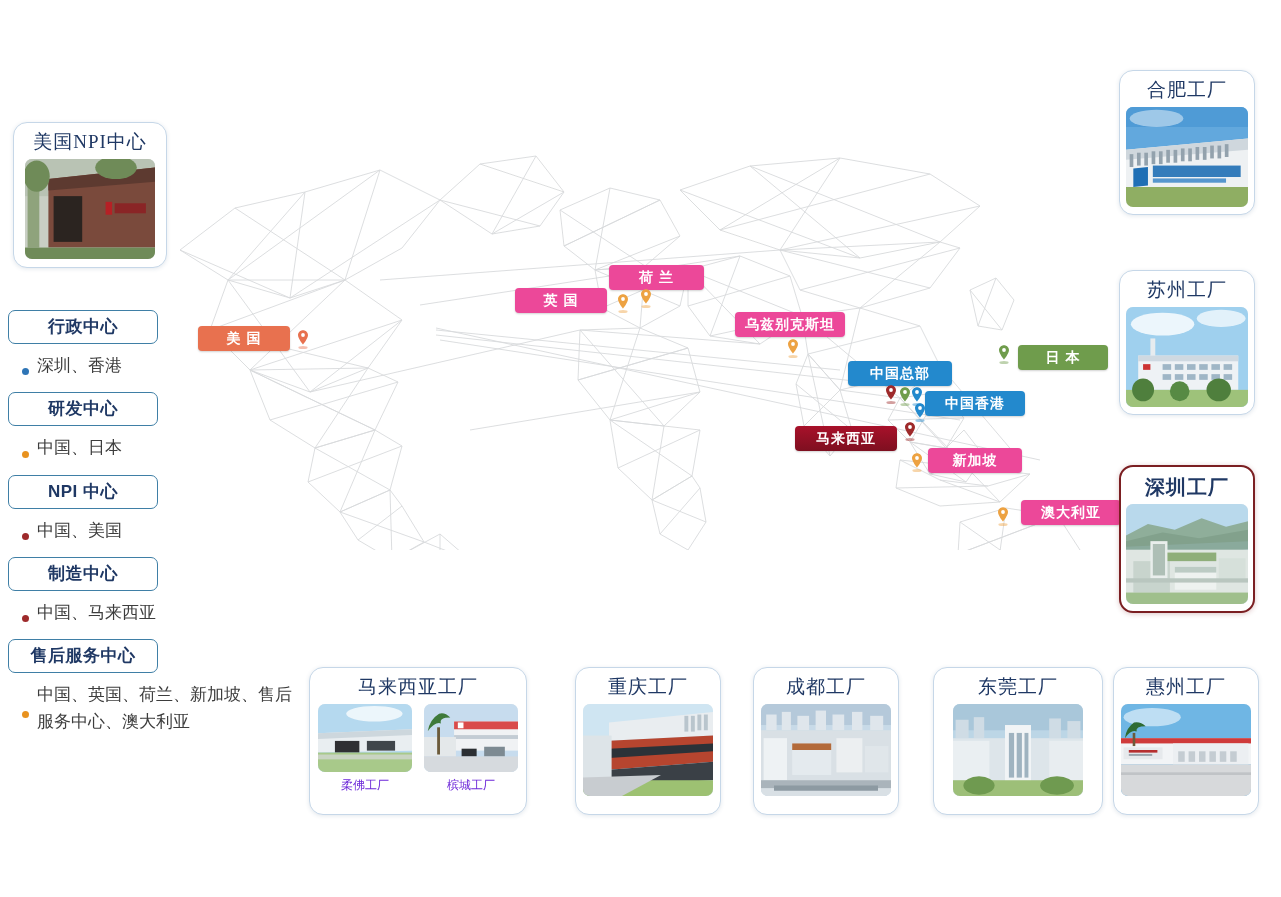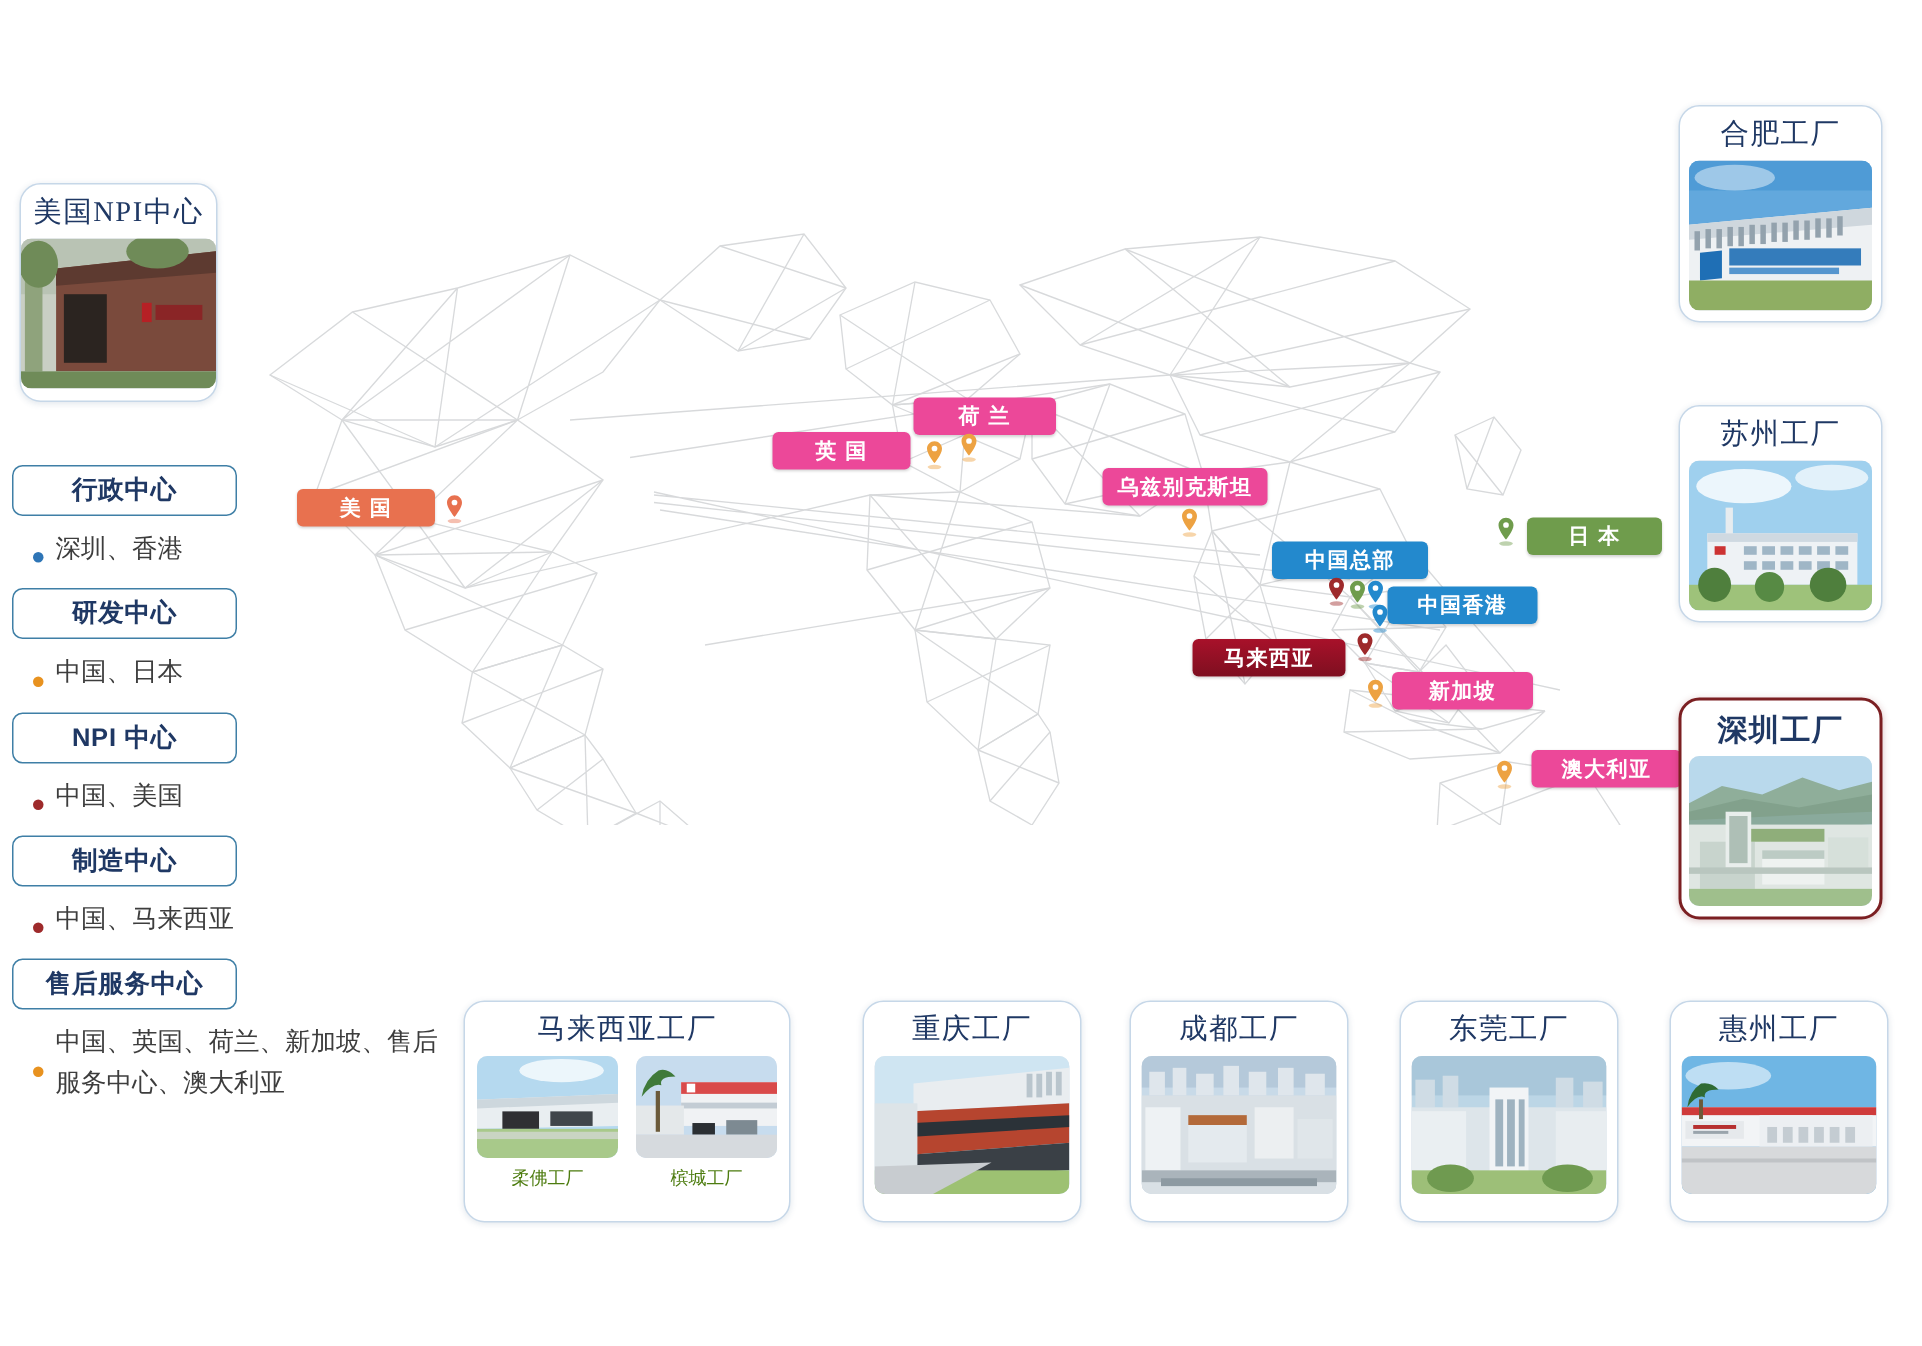--- a/index.html
+++ b/index.html
@@ -92,21 +92,21 @@
     font-family:"Liberation Serif","DejaVu Serif",serif;
   }
   .card.highlight .card-title{font-weight:bold;color:#1f3864;
     font-family:"Liberation Sans","DejaVu Sans",sans-serif;font-size:20px;}
   .photo{
     border-radius:7px;overflow:hidden;position:relative;
     background:#dfe6ec;flex:0 0 auto;
   }
   .photo svg{display:block;width:100%;height:100%;}
   .sub-title{
-    font-size:12px;color:#4d7c0f;margin-top:5px;text-align:center;
+    font-size:12px;color:#6d28d9;margin-top:5px;text-align:center;
     font-family:"Liberation Serif","DejaVu Serif",serif;
   }
   .dual{display:flex;gap:12px;align-items:flex-start;}
   .dual .sub{display:flex;flex-direction:column;align-items:center;}
 </style>
 </head>
 <body>
 
 <div id="stage">
 
@@ -321,21 +321,21 @@
       <div class="legend-pill">售后服务中心</div>
       <div class="legend-row">
         <span class="legend-dot" style="background:#e8921f"></span>
         <span class="legend-text" style="display:inline-block;max-width:258px;">中国、英国、荷兰、新加坡、售后服务中心、澳大利亚</span>
       </div>
     </div>
 
   </div>
 
   <div id="cards-layer">
-      <div class="card" style="left: 13px; top: 122px; width: 132px; height: 146px;">
+      <div class="card" style="left: 13px; top: 122px; width: 154px; height: 146px;">
         <div class="card-title">美国NPI中心</div>
         <div class="photo" style="width: 130px; height: 100px;">
           <svg viewBox="0 0 100 70" preserveAspectRatio="none">
             <rect width="100" height="70" fill="#c9cfc4"></rect>
             <rect y="0" width="100" height="26" fill="#b9c3b4"></rect>
             <polygon points="18,14 100,6 100,62 18,62" fill="#7a4a3c"></polygon>
             <polygon points="18,14 100,6 100,16 18,22" fill="#5d3a30"></polygon>
             <rect x="22" y="26" width="22" height="32" fill="#2b2420"></rect>
             <rect x="2" y="10" width="9" height="52" fill="#8fa37c"></rect>
             <ellipse cx="9" cy="12" rx="10" ry="11" fill="#6f8b58"></ellipse>
@@ -508,21 +508,21 @@
             <rect x="2" y="26" width="18" height="32" fill="#eef2f4"></rect>
             <rect x="24" y="30" width="30" height="24" fill="#e4eaee"></rect>
             <rect x="24" y="30" width="30" height="5" fill="#b36a3a"></rect>
             <rect x="58" y="26" width="20" height="26" fill="#eceff1"></rect>
             <rect x="80" y="32" width="18" height="20" fill="#e0e6ea"></rect>
             <rect y="58" width="100" height="6" fill="#aab4bb"></rect>
             <rect x="10" y="62" width="80" height="4" fill="#8d9aa2"></rect>
           </svg>
         </div>
       </div>
-      <div class="card" style="left: 933px; top: 667px; width: 146px; height: 148px;">
+      <div class="card" style="left: 933px; top: 667px; width: 170px; height: 148px;">
         <div class="card-title">东莞工厂</div>
         <div class="photo" style="width: 130px; height: 92px;">
           <svg viewBox="0 0 100 70" preserveAspectRatio="none">
             <rect width="100" height="70" fill="#bcd6e6"></rect>
             <rect y="0" width="100" height="20" fill="#a9c7da"></rect>
             <g fill="#cfdce5">
               <rect x="2" y="12" width="10" height="14"></rect>
               <rect x="16" y="10" width="8" height="16"></rect>
               <rect x="74" y="11" width="9" height="15"></rect>
               <rect x="88" y="13" width="10" height="13"></rect>

